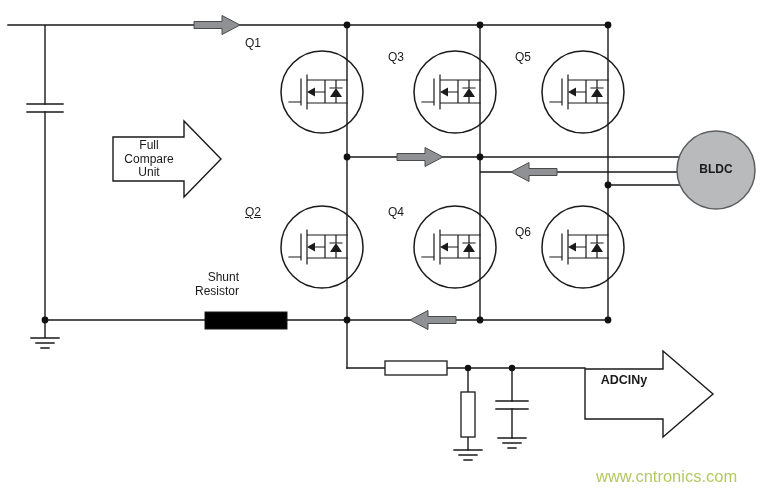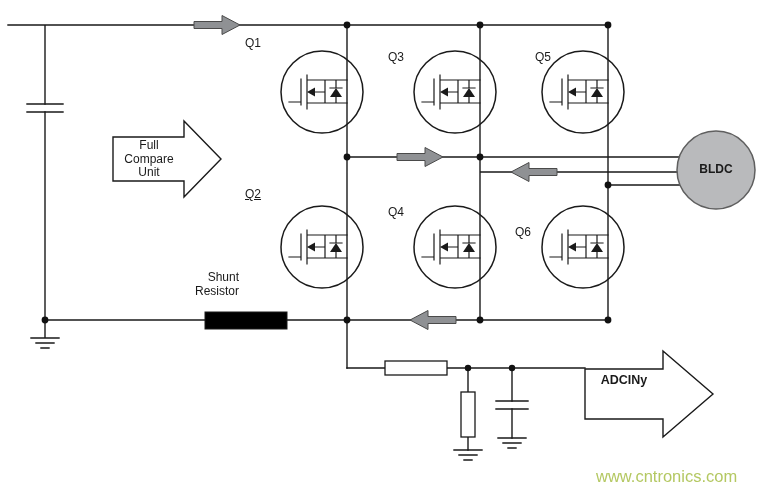--- a/index.html
+++ b/index.html
@@ -98,22 +98,22 @@
       <circle class="dot" cx="45" cy="320" r="3.4"></circle>
       <circle class="dot" cx="468" cy="368" r="3.2"></circle>
       <circle class="dot" cx="512" cy="368" r="3.2"></circle>
     </g>
 
     <text class="wm" x="596" y="482" fill="#b4c862">www.cntronics.com</text>
   </svg>
 
   <div class="lbl" style="left:245px;top:37px;">Q1</div>
   <div class="lbl" style="left:388px;top:51px;">Q3</div>
-  <div class="lbl" style="left:515px;top:51px;margin-left:20px;">Q5</div>
-  <div class="lbl" style="left:245px;top:188px;text-decoration:underline;">Q2</div>
+  <div class="lbl" style="left:515px;top:51px;">Q5</div>
+  <div class="lbl" style="left:245px;top:206px;text-decoration:underline;">Q2</div>
   <div class="lbl" style="left:388px;top:206px;">Q4</div>
   <div class="lbl" style="left:515px;top:206px;margin-top:20px;">Q6</div>
 
   <div class="lbl center" style="left:110px;top:139px;width:78px;">Full
 Compare
 Unit</div>
   <div class="lbl center" style="left:155px;top:271px;width:84px;text-align:right;">Shunt
 Resistor</div>
   <div class="lbl center bold" style="left:584px;top:374px;width:80px;font-size:12.5px;">ADCINy</div>
   <div class="lbl center bold" style="left:686px;top:163px;width:60px;font-size:12px;">BLDC</div>

